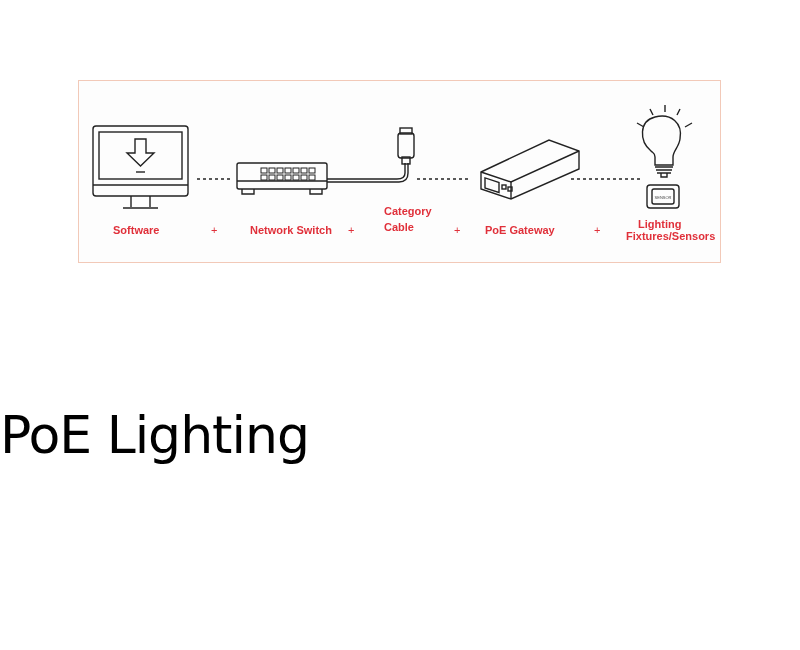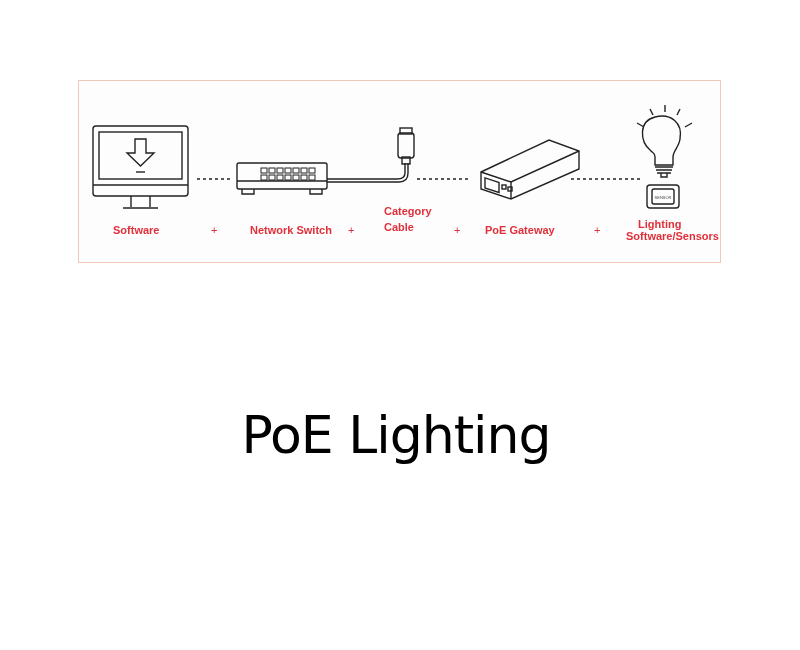--- a/index.html
+++ b/index.html
@@ -1,21 +1,21 @@
 <!DOCTYPE html>
 <html><head>
 <meta charset="utf-8">
 <style>
   html, body { margin:0; padding:0; }
   body { width:800px; height:650px; background:#ffffff; position:relative; overflow:hidden; font-family:"Liberation Sans", sans-serif; }
   .diagram-frame { position:absolute; left:78px; top:80px; width:643px; height:183px; border:1px solid #f2c9b8; background:#fdfdfd; box-sizing:border-box; }
   .diagram-frame svg { position:absolute; left:0; top:0; }
   .label { position:absolute; color:#e0303a; font-size:11px; line-height:12px; white-space:nowrap;font-weight:bold; }
   .plus { position:absolute; color:#e0303a; font-size:11px; line-height:12px; }
-  .title { position:absolute; left:0; width:792px; top:405px; text-align:center; font-family:"DejaVu Sans", sans-serif; font-size:52px; color:#000; letter-spacing:-1px; }
+  .title { position:absolute; left:0; width:792px; top:405px; text-align:left; font-family:"DejaVu Sans", sans-serif; font-size:52px; color:#000; letter-spacing:-1px; }
 </style>
 </head>
 <body>
 
 <div class="diagram-frame">
   <svg width="643" height="183" viewBox="0 0 643 183" xmlns="http://www.w3.org/2000/svg" fill="none" stroke="#222" stroke-width="1.4">
 
     <g>
       <rect x="14" y="45" width="95" height="70" rx="3"></rect>
       <rect x="20" y="51" width="83" height="47"></rect>
@@ -89,16 +89,16 @@
   <span class="label" style="left:34px;top:143px;">Software</span>
   <span class="plus" style="left:132px;top:143px;">+</span>
   <span class="label" style="left:163px;top:143px;margin-left:8px;">Network Switch</span>
   <span class="plus" style="left:269px;top:143px;">+</span>
   <span class="label" style="left:305px;top:124px;">Category</span>
   <span class="label" style="left:305px;top:140px;">Cable</span>
   <span class="plus" style="left:375px;top:143px;">+</span>
   <span class="label" style="left:406px;top:143px;">PoE Gateway</span>
   <span class="plus" style="left:515px;top:143px;">+</span>
   <span class="label" style="left:559px;top:137px;">Lighting</span>
-  <span class="label" style="left:547px;top:149px;">Software/Sensors</span>
+  <span class="label" style="left:547px;top:149px;">Fixtures/Sensors</span>
 </div>
 
 <div class="title">PoE Lighting</div>
 
 </body></html>

